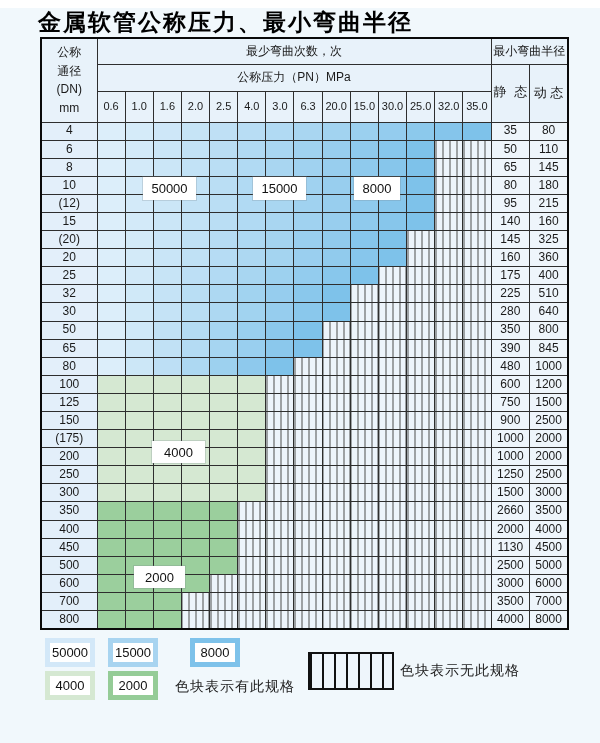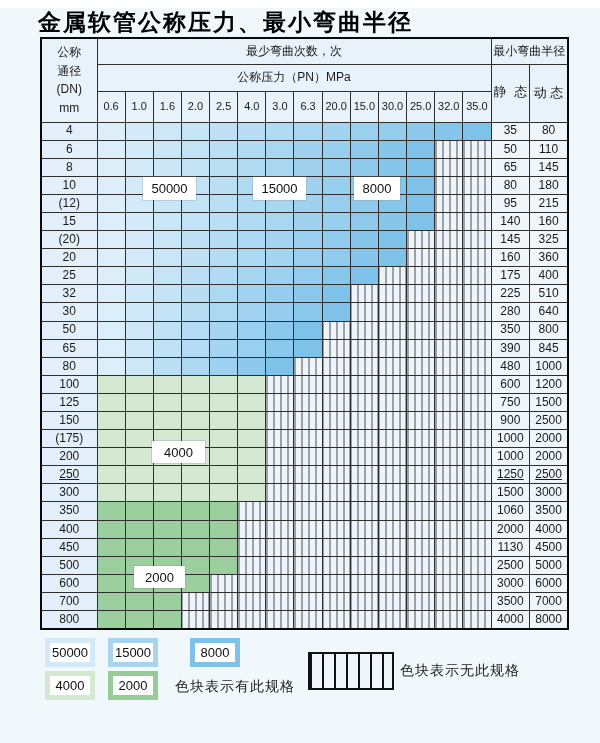--- a/index.html
+++ b/index.html
@@ -482,21 +482,21 @@
           <td class="hatch"></td>
           <td class="hatch"></td>
           <td class="hatch"></td>
           <td class="hatch"></td>
           <td class="hatch"></td>
           <td class="hatch"></td>
           <td class="hatch"></td>
           <td class="val-cell">1000</td>
           <td class="val-cell">2000</td>
         </tr>
-        <tr style="height: 18.1px; text-decoration: underline;">
+        <tr style="height: 18.1px;">
           <td class="dn-cell">250</td>
           <td style="background-color: rgb(213, 232, 210);"></td>
           <td style="background-color: rgb(213, 232, 210);"></td>
           <td style="background-color: rgb(213, 232, 210);"></td>
           <td style="background-color: rgb(213, 232, 210);"></td>
           <td style="background-color: rgb(213, 232, 210);"></td>
           <td style="background-color: rgb(213, 232, 210);"></td>
           <td class="hatch"></td>
           <td class="hatch"></td>
           <td class="hatch"></td>
@@ -536,21 +536,21 @@
           <td style="background-color: rgb(155, 207, 157);"></td>
           <td class="hatch"></td>
           <td class="hatch"></td>
           <td class="hatch"></td>
           <td class="hatch"></td>
           <td class="hatch"></td>
           <td class="hatch"></td>
           <td class="hatch"></td>
           <td class="hatch"></td>
           <td class="hatch"></td>
-          <td class="val-cell">1060</td>
+          <td class="val-cell">2660</td>
           <td class="val-cell">3500</td>
         </tr>
         <tr style="height: 18.1px;">
           <td class="dn-cell">400</td>
           <td style="background-color: rgb(155, 207, 157);"></td>
           <td style="background-color: rgb(155, 207, 157);"></td>
           <td style="background-color: rgb(155, 207, 157);"></td>
           <td style="background-color: rgb(155, 207, 157);"></td>
           <td style="background-color: rgb(155, 207, 157);"></td>
           <td class="hatch"></td>

